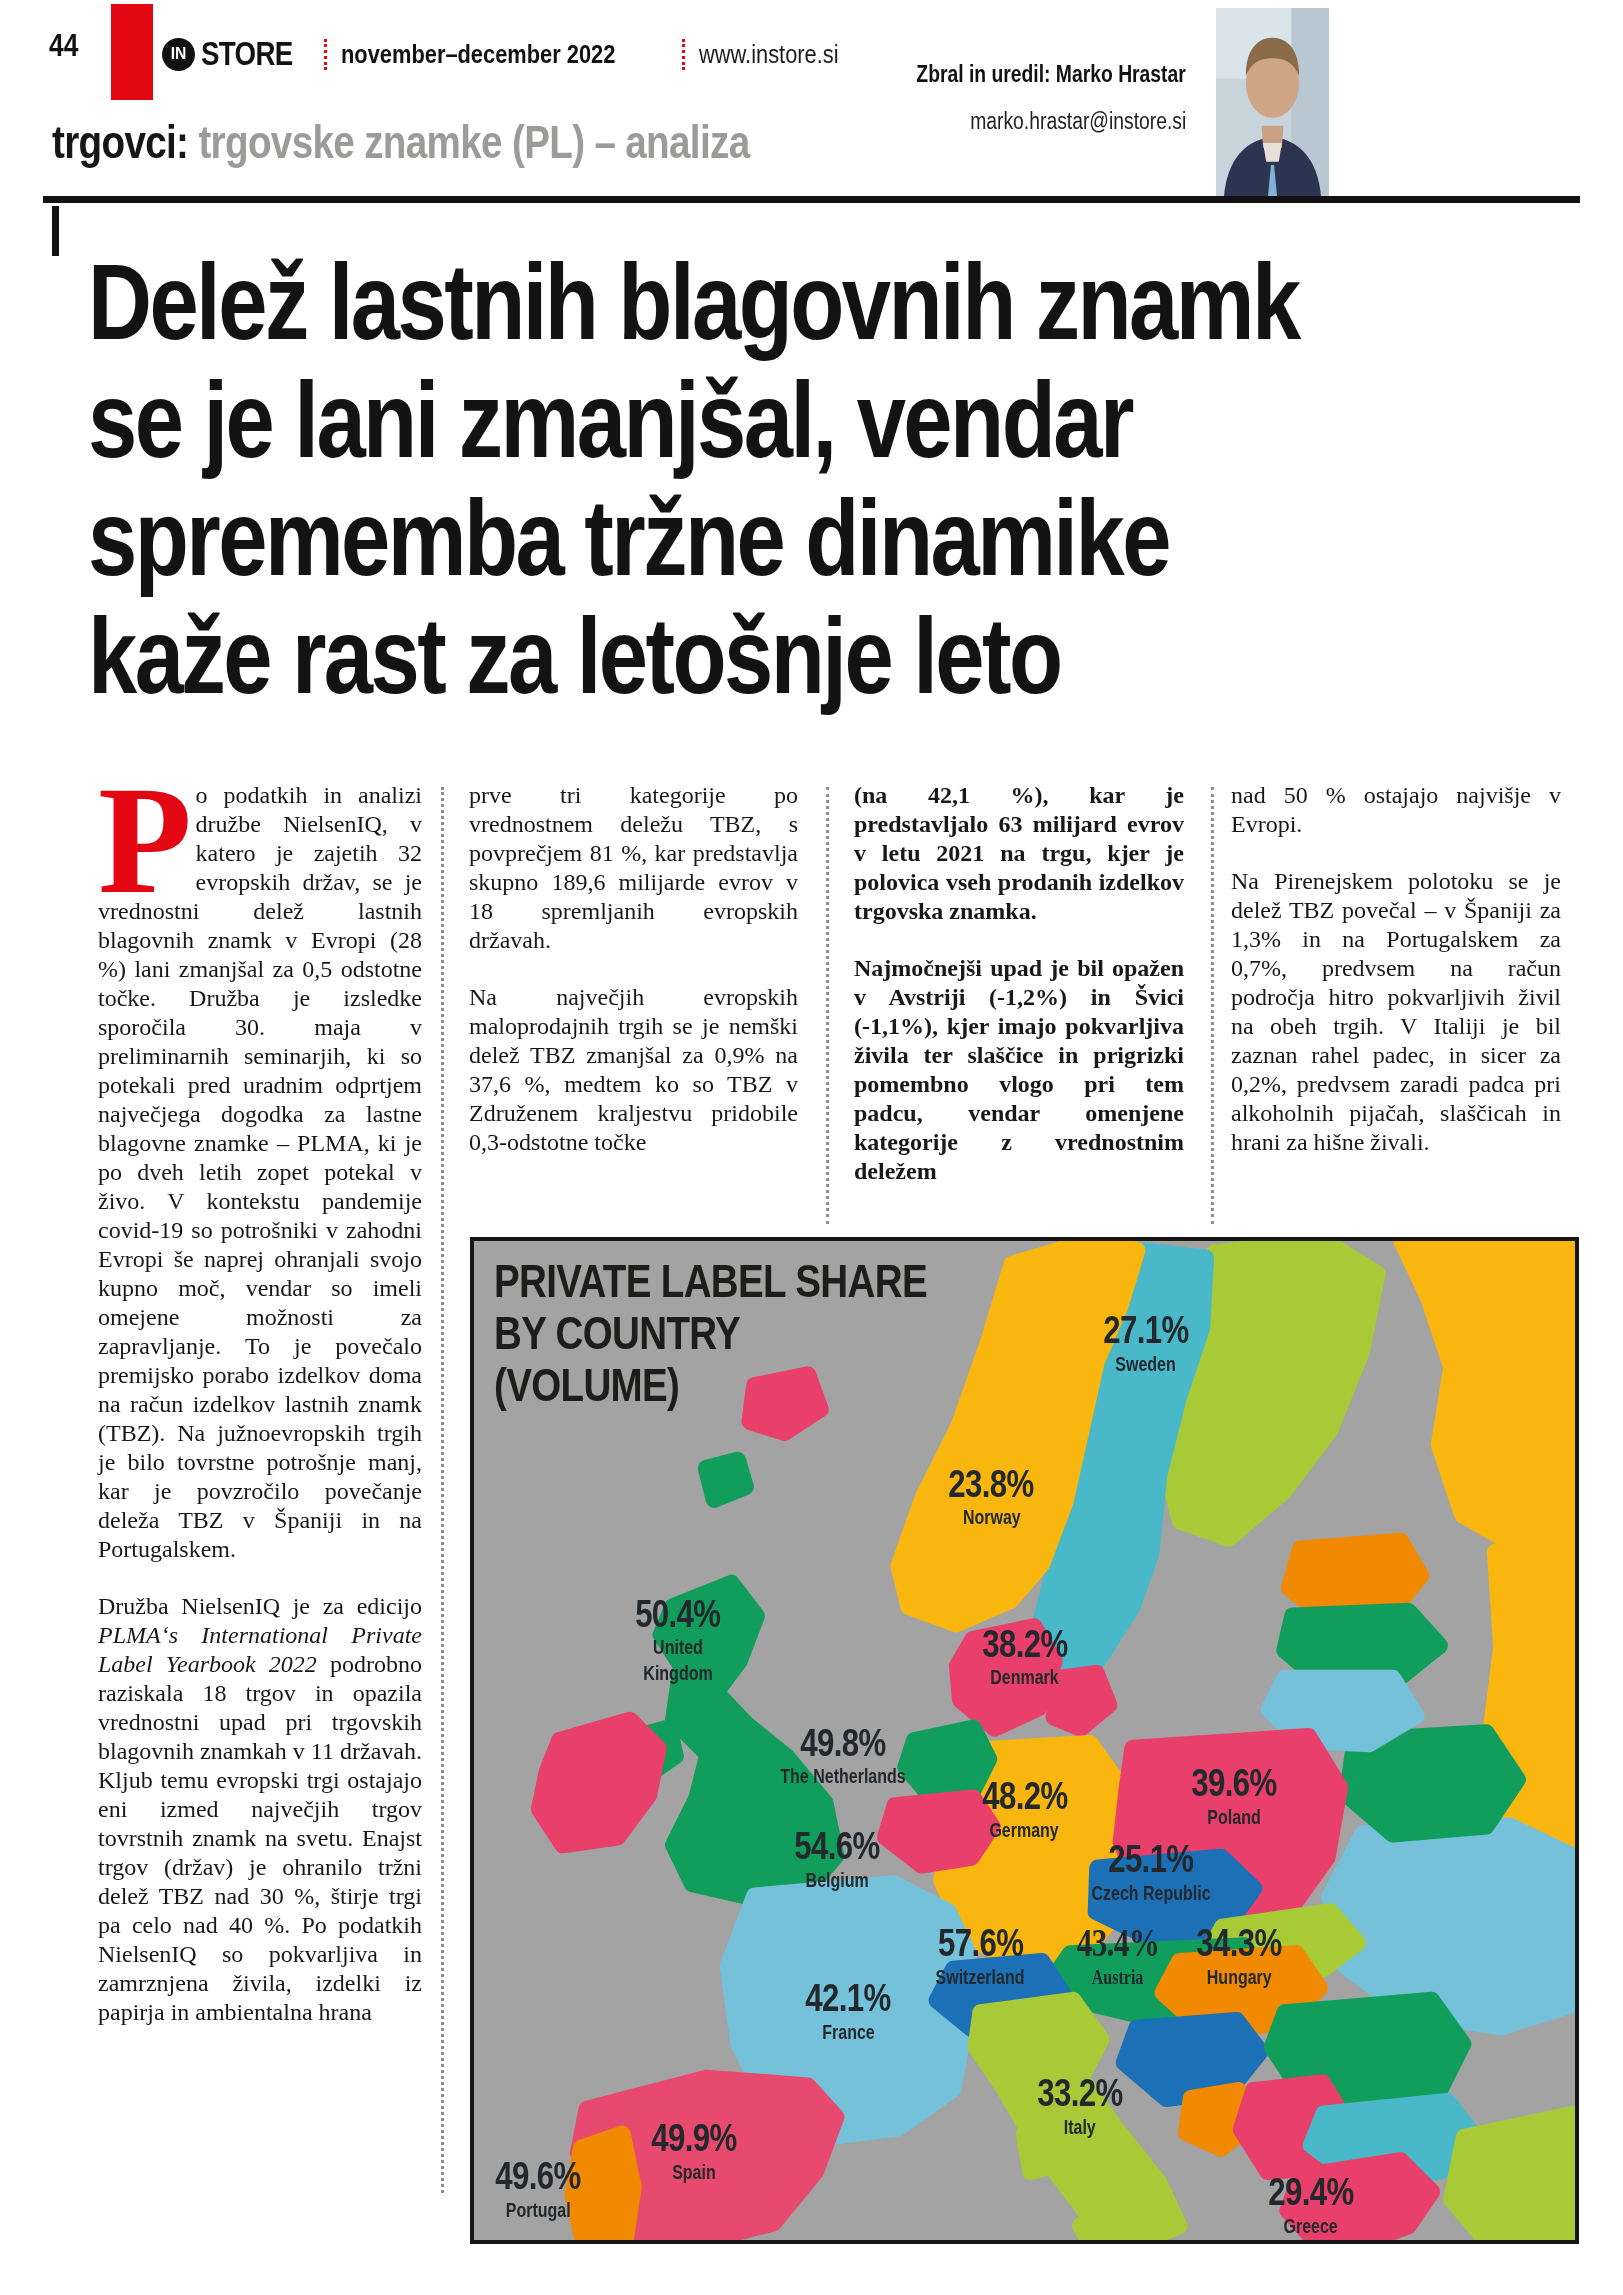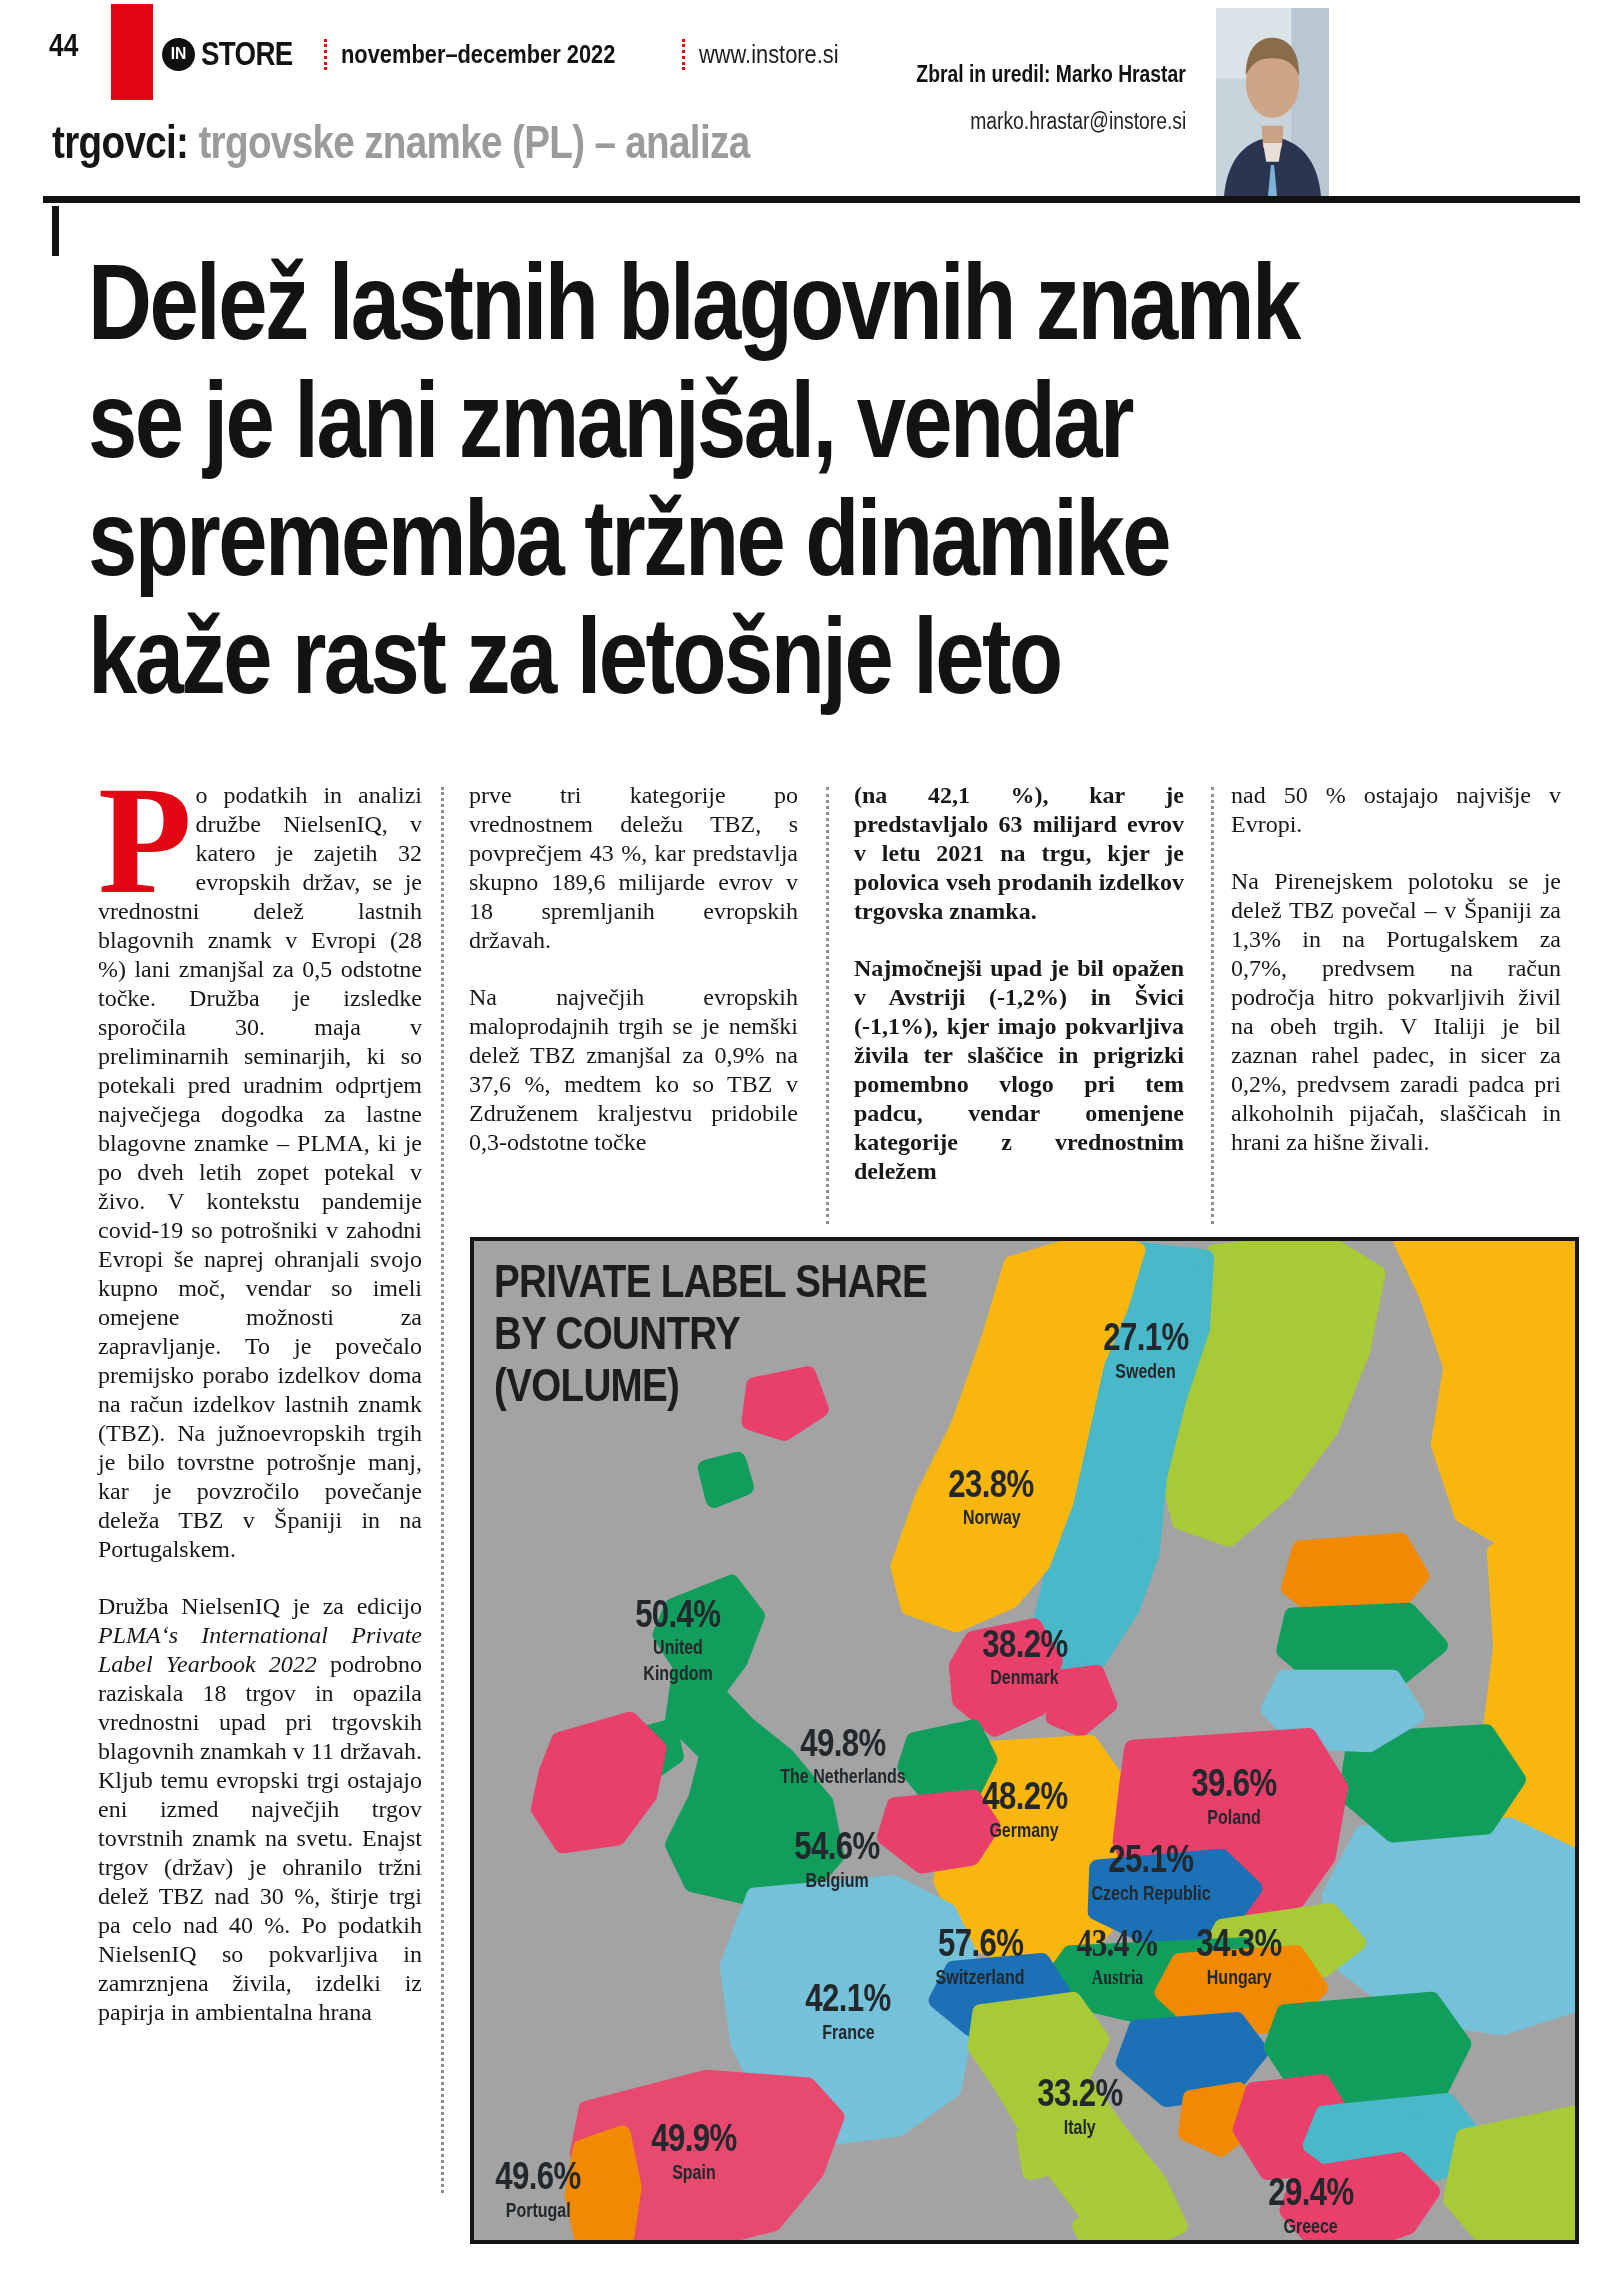--- a/index.html
+++ b/index.html
@@ -145,21 +145,21 @@
     <span class="hl">sprememba tržne dinamike</span>
     <span class="hl">kaže rast za letošnje leto</span>
   </div>
 
   <div class="col" id="col1">
     <p><span class="dropcap">P</span><span>o podatkih in analizi družbe NielsenIQ, v katero je zajetih 32 evropskih držav, se je vrednostni delež lastnih blagovnih znamk v Evropi (28 %) lani zmanjšal za 0,5 odstotne točke. Družba je izsledke sporočila 30. maja v preliminarnih seminarjih, ki so potekali pred uradnim odprtjem največjega dogodka za lastne blagovne znamke – PLMA, ki je po dveh letih zopet potekal v živo. V kontekstu pandemije covid-19 so potrošniki v zahodni Evropi še naprej ohranjali svojo kupno moč, vendar so imeli omejene možnosti za zapravljanje. To je povečalo premijsko porabo izdelkov doma na račun izdelkov lastnih znamk (TBZ). Na južnoevropskih trgih je bilo tovrstne potrošnje manj, kar je povzročilo povečanje deleža TBZ v Španiji in na Portugalskem.</span></p>
     <p><span>Družba NielsenIQ je za edicijo </span><span class="ital">PLMA‘s International Private Label Yearbook 2022</span><span> podrobno raziskala 18 trgov in opazila vrednostni upad pri trgovskih blagovnih znamkah v 11 državah. Kljub temu evropski trgi ostajajo eni izmed največjih trgov tovrstnih znamk na svetu. Enajst trgov (držav) je ohranilo tržni delež TBZ nad 30 %, štirje trgi pa celo nad 40 %. Po podatkih NielsenIQ so pokvarljiva in zamrznjena živila, izdelki iz papirja in ambientalna hrana</span></p>
   </div>
 
   <div class="col" id="col2">
-    <p>prve tri kategorije po vrednostnem deležu TBZ, s povprečjem 43 %, kar predstavlja skupno 189,6 milijarde evrov v 18 spremljanih evropskih državah.</p>
+    <p>prve tri kategorije po vrednostnem deležu TBZ, s povprečjem 81 %, kar predstavlja skupno 189,6 milijarde evrov v 18 spremljanih evropskih državah.</p>
     <p>Na največjih evropskih maloprodajnih trgih se je nemški delež TBZ zmanjšal za 0,9% na 37,6 %, medtem ko so TBZ v Združenem kraljestvu pridobile 0,3-odstotne točke</p>
   </div>
 
   <div class="col" id="col3">
     <p>(na 42,1 %), kar je predstavljalo 63 milijard evrov v letu 2021 na trgu, kjer je polovica vseh prodanih izdelkov trgovska znamka.</p>
     <p>Najmočnejši upad je bil opažen v Avstriji (-1,2%) in Švici (-1,1%), kjer imajo pokvarljiva živila ter slaščice in prigrizki pomembno vlogo pri tem padcu, vendar omenjene kategorije z vrednostnim deležem</p>
   </div>
 
   <div class="col" id="col4">
     <p>nad 50 % ostajajo najvišje v Evropi.</p>
@@ -215,21 +215,21 @@
       </g>
     </svg>
 
     <div class="map-title">
       <span class="mt">PRIVATE LABEL SHARE</span>
       <span class="mt">BY COUNTRY</span>
       <span class="mt">(VOLUME)</span>
     </div>
 
     <div>
-        <div class="map-label" style="left: 61%; top: 6.9%; margin-top: 7px;">
+        <div class="map-label" style="left: 61%; top: 6.9%;">
           <div class="pct"><span>27.1%</span></div>
           <div class="cname"><span>Sweden</span></div>
         </div>
         <div class="map-label" style="left: 47%; top: 22.3%;">
           <div class="pct"><span>23.8%</span></div>
           <div class="cname"><span>Norway</span></div>
         </div>
         <div class="map-label wrap" style="left: 18.5%; top: 35.3%;">
           <div class="pct"><span>50.4%</span></div>
           <div class="cname"><span>United Kingdom</span></div>

